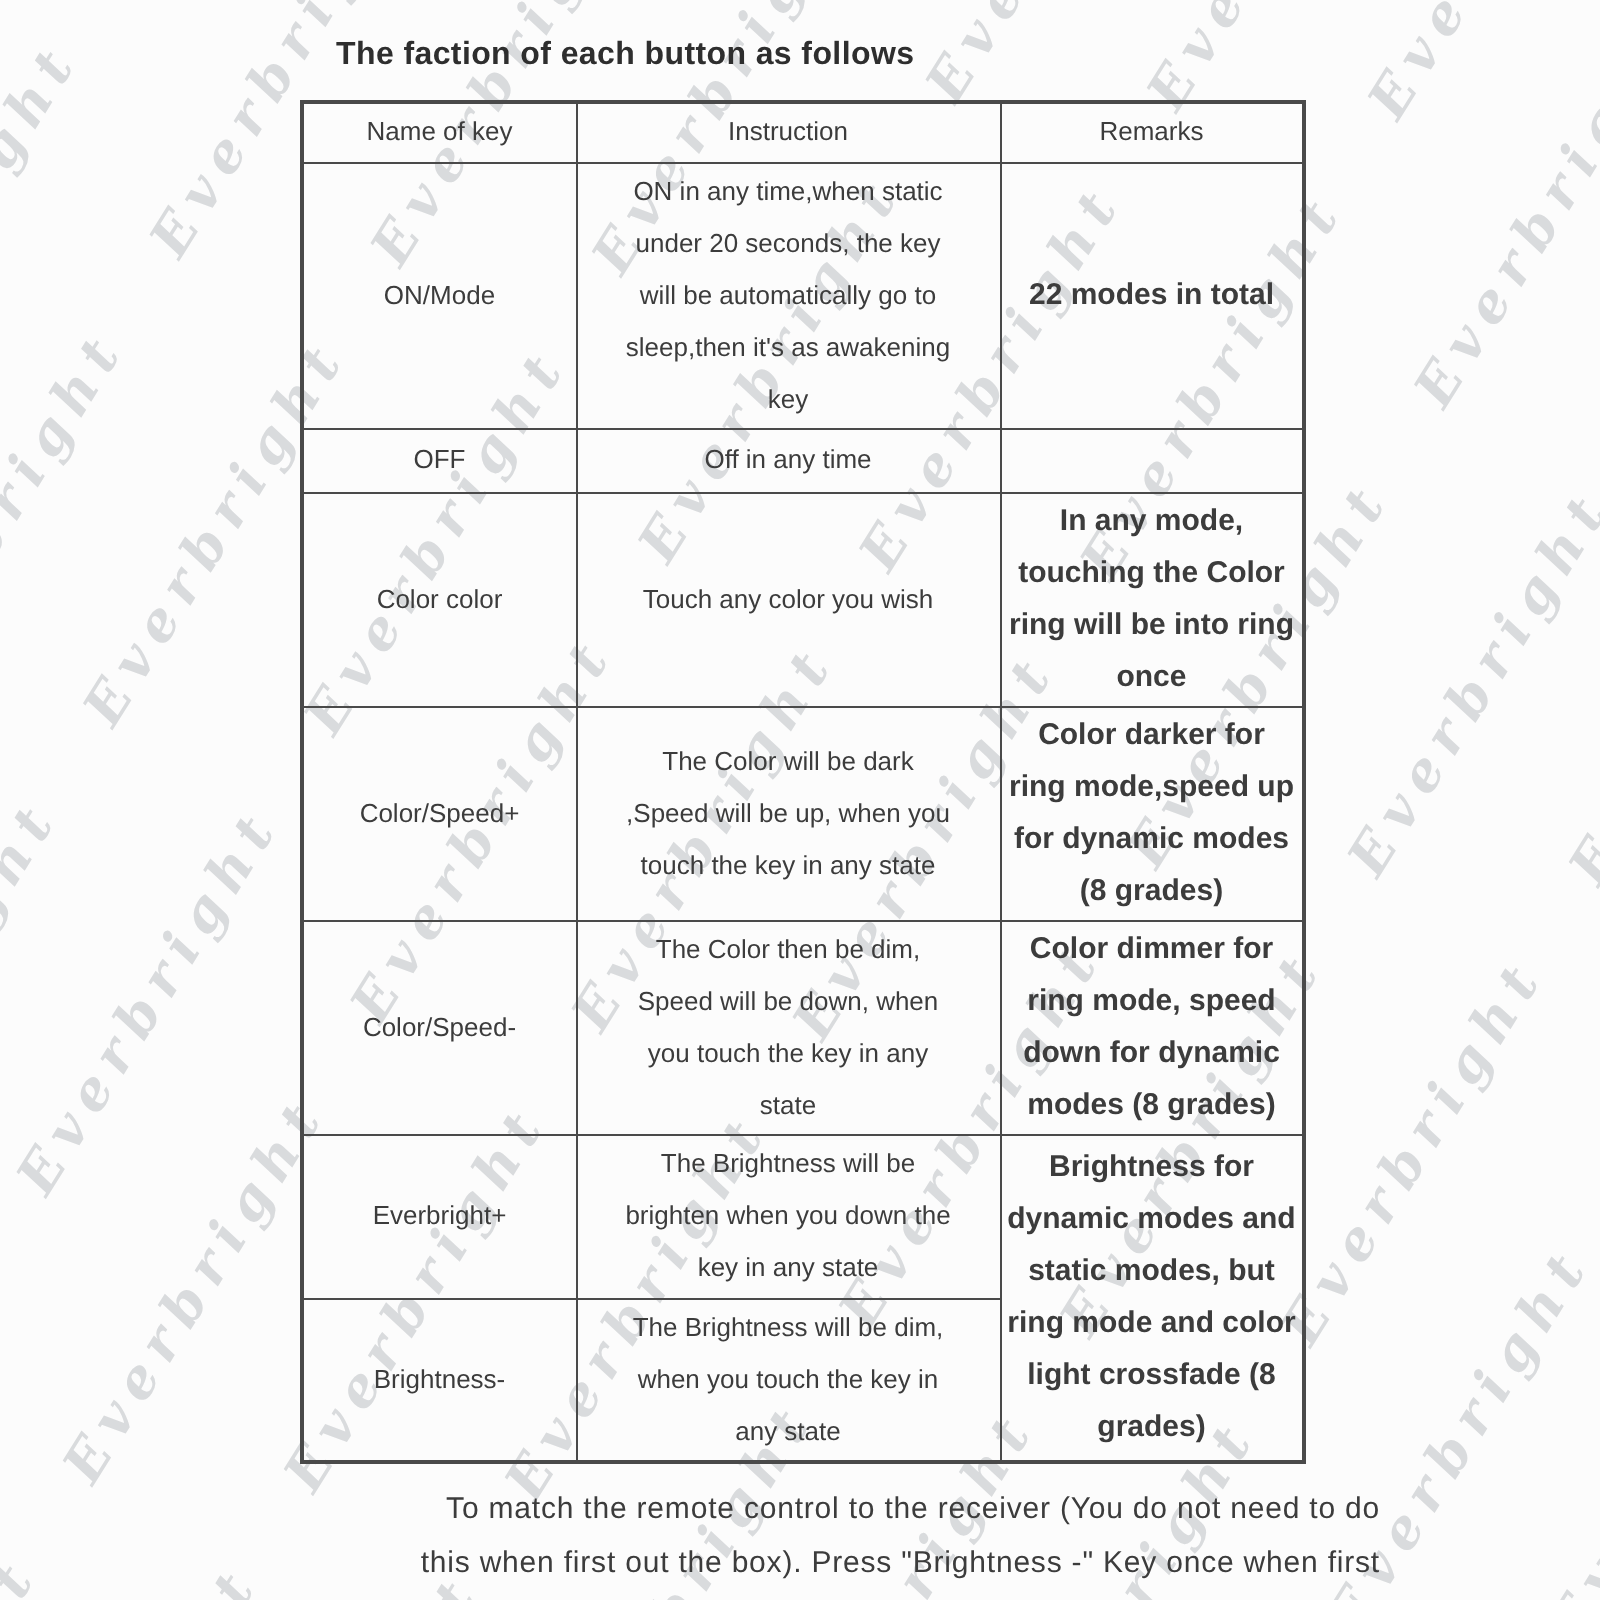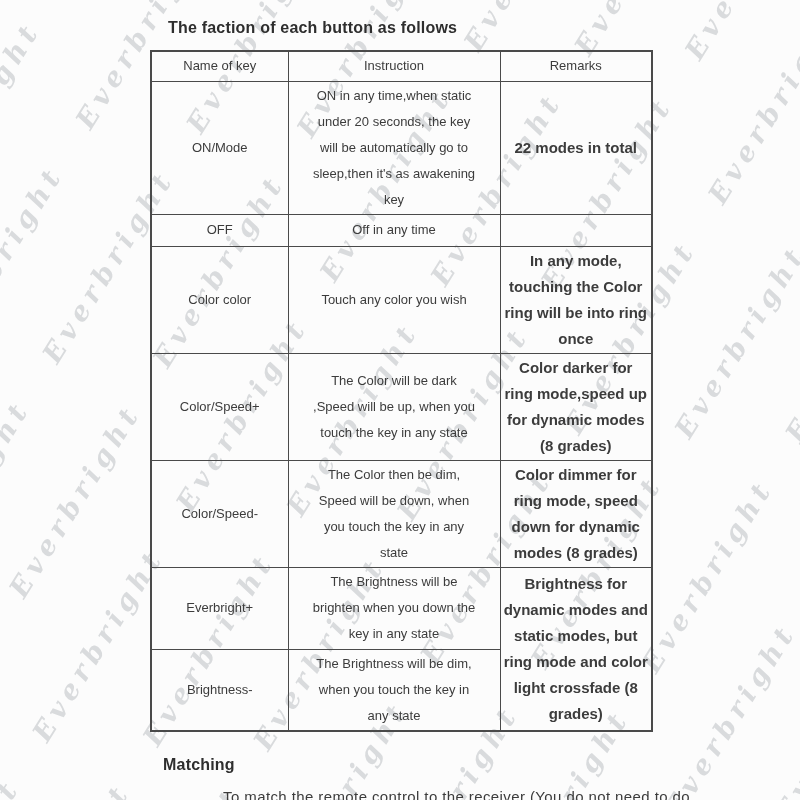--- a/index.html
+++ b/index.html
@@ -170,21 +170,20 @@
           <td class="cell-instruction">The Brightness will be brighten when you down the key in any state</td>
           <td class="cell-remarks" rowspan="2">Brightness for dynamic modes and static modes, but ring mode and color light crossfade (8 grades)</td>
         </tr>
         <tr class="rh-brightminus">
           <td class="cell-key">Brightness-</td>
           <td class="cell-instruction">The Brightness will be dim, when you touch the key in any state</td>
         </tr>
       </tbody>
     </table>
 
-    <h2 class="matching-heading">Matching</h2>
 
     <div class="matching-body">
       <div class="matching-line">To match the remote control to the receiver (You do not need to do</div>
       <div class="matching-line">this when first out the box). Press "Brightness -" Key once when first</div>
       <div class="matching-line">switched on within 3 seconds. The light will blink 3 times to indicate</div>
 
     </div>
 
   </div>
 </div>

